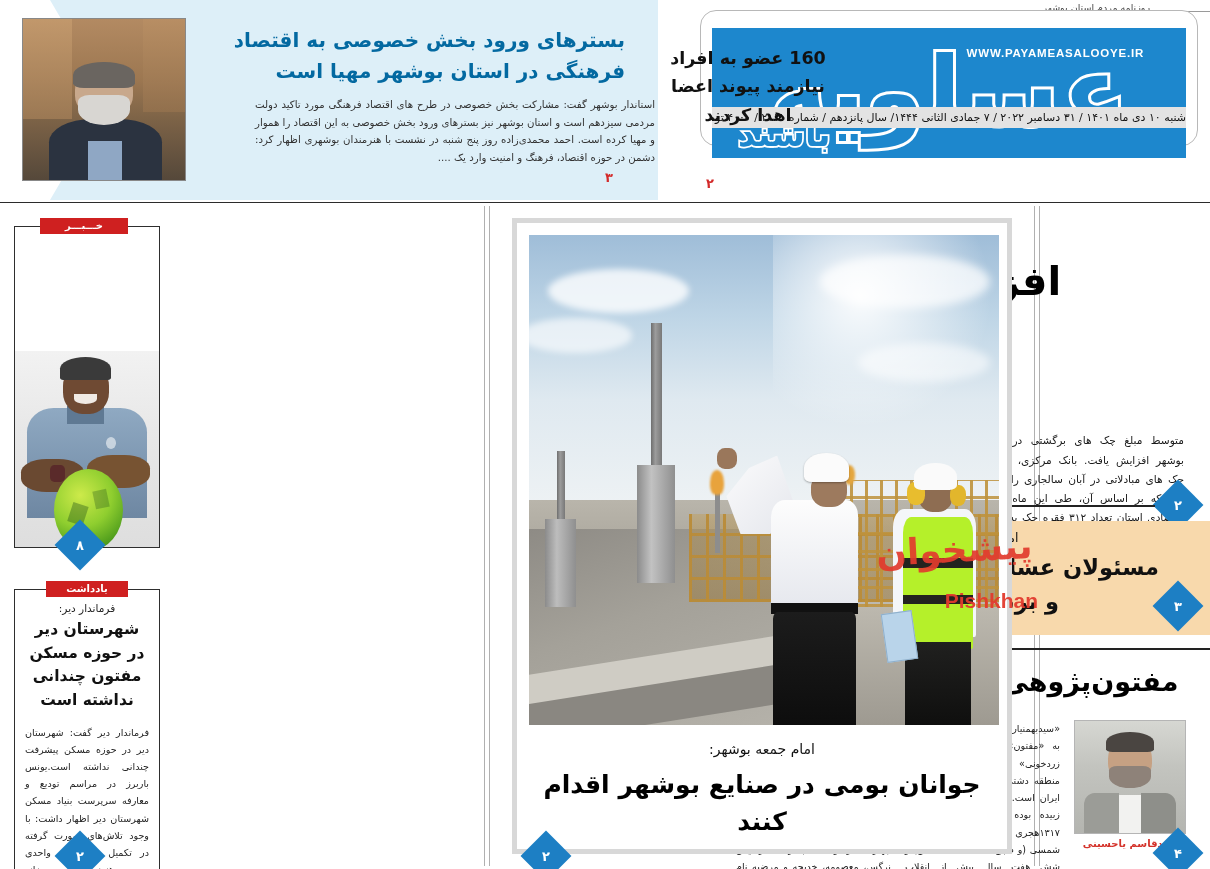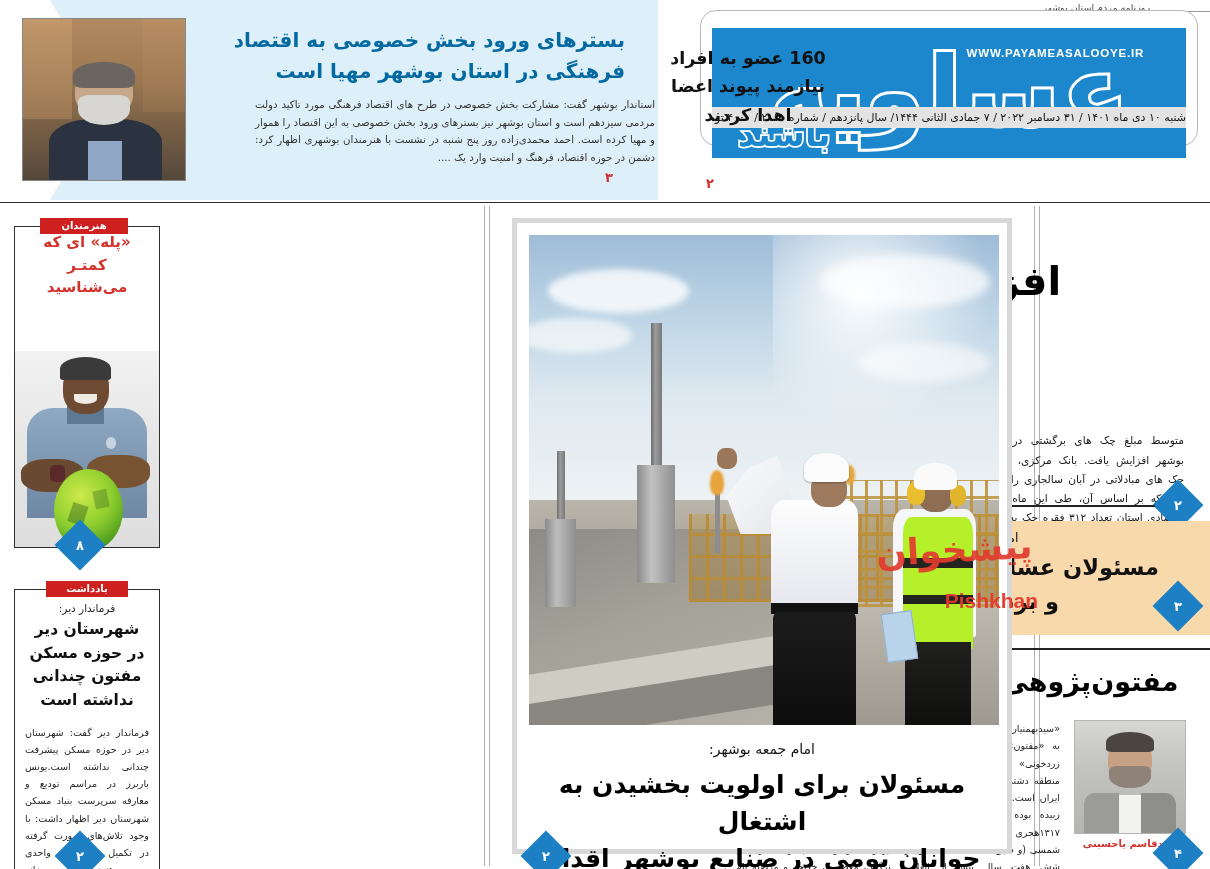--- a/index.html
+++ b/index.html
@@ -868,52 +868,47 @@
         <div class="w2-legs"></div>
         <div class="w2-file"></div>
         <div class="w2-head"></div>
         <div class="w2-ear"></div>
         <div class="w2-ear2"></div>
         <div class="w2-helmet"></div>
       </div>
 
       <div class="center-kicker">امام جمعه بوشهر:</div>
       <div class="center-head">
-        <span class="ln">مسئولان برای اولویت بخشیدن به اشتغال</span>
         <span class="ln">جوانان بومی در صنایع بوشهر اقدام کنند</span>
       </div>
     </div>
   </div>
   <div class="pagemark pm-center">
     <span>۲</span>
   </div>
 
   <div class="col-left">
 
     <div class="side-card one">
-      <div class="side-head-red">
-        <span class="ln">«پله» ای که کمتـر</span>
-        <span class="ln">می‌شناسید</span>
-      </div>
       <div class="pele-photo">
         <div class="pl-torso"></div>
         <div class="pl-collar"></div>
         <div class="pl-head"></div>
         <div class="pl-hair"></div>
         <div class="pl-smile"></div>
         <div class="pl-logo"></div>
         <div class="pl-armL"></div>
         <div class="pl-armR"></div>
         <div class="pl-watch"></div>
         <div class="pl-ball"></div>
         <div class="pl-ball-p1"></div>
         <div class="pl-ball-p2"></div>
       </div>
     </div>
-    <div class="side-tag tag-one">هنرمندان</div>
+    <div class="side-tag tag-one">خـــبـــر</div>
 
     <div class="side-card two">
       <div class="side2-kicker">فرماندار دیر:</div>
       <div class="side2-head">
         <span class="ln">شهرستان دیر</span>
         <span class="ln">در حوزه مسکن</span>
         <span class="ln">مفتون چندانی</span>
         <span class="ln">نداشته است</span>
       </div>
       <div class="side2-body">فرماندار دیر گفت: شهرستان دیر در حوزه مسکن پیشرفت چندانی نداشته است.یونس باربرز در مراسم تودیع و معارفه سرپرست بنیاد مسکن شهرستان دیر اظهار داشت: با وجود تلاش‌های صورت گرفته در تکمیل پروژه ۶۸ واحدی مردم هنوز صاحب خانه نشده‌اند ....</div>

